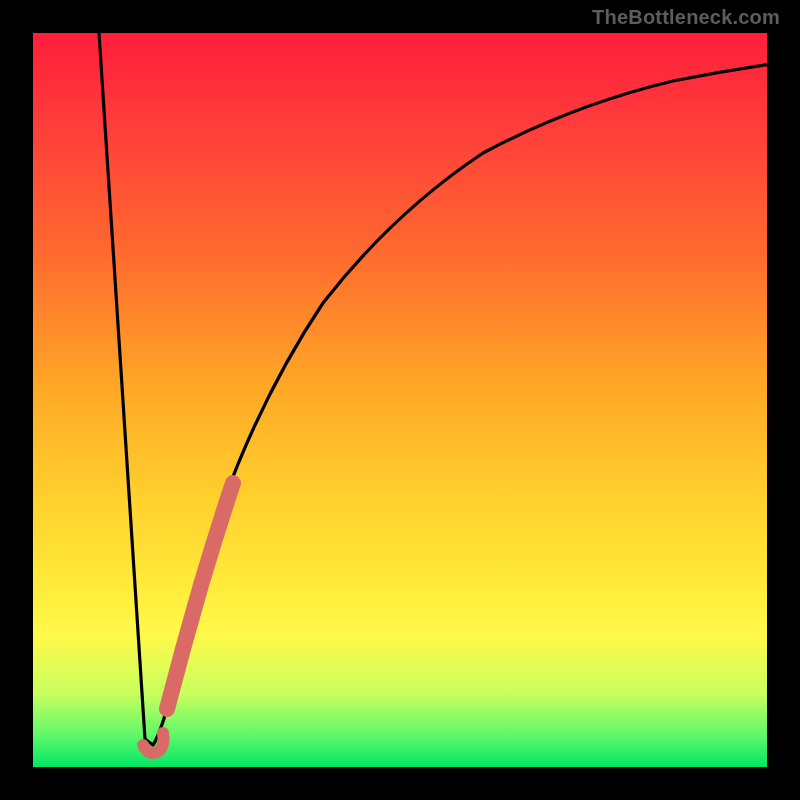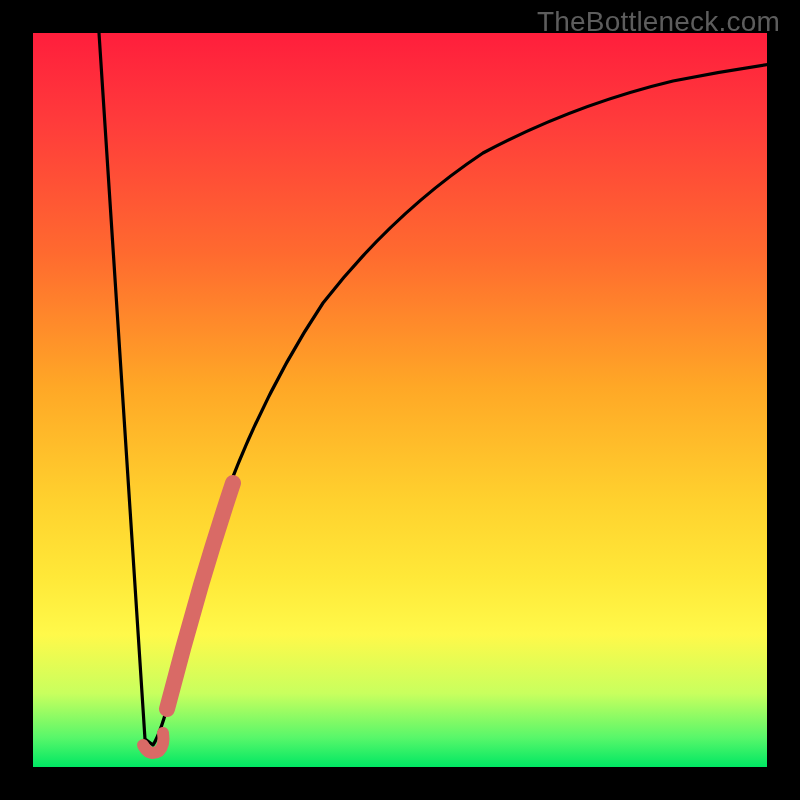--- a/index.html
+++ b/index.html
@@ -37,22 +37,22 @@
       #c8ff5e 90%,
       #58f76a 96%,
       #00e763 100%
     );
   }
   .watermark {
     position: absolute;
     top: 6px;
     right: 20px;
     color: #5d5d5d;
-    font-size: 28px;
-    font-weight: 400;
+    font-size: 20px;
+    font-weight: 700;
     letter-spacing: 0.2px;
     user-select: none;
   }
   svg.curve {
     position: absolute;
     left: 0;
     top: 0;
     width: 734px;
     height: 734px;
     overflow: visible;

